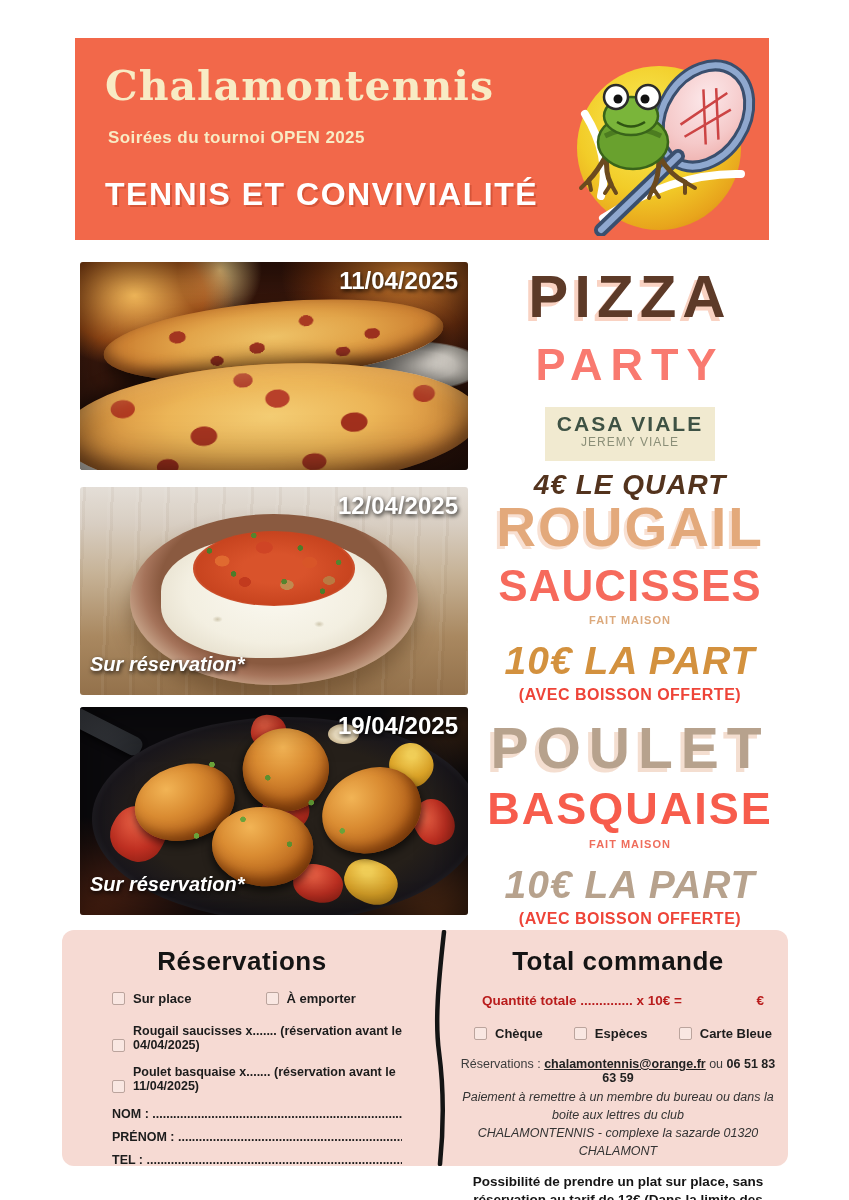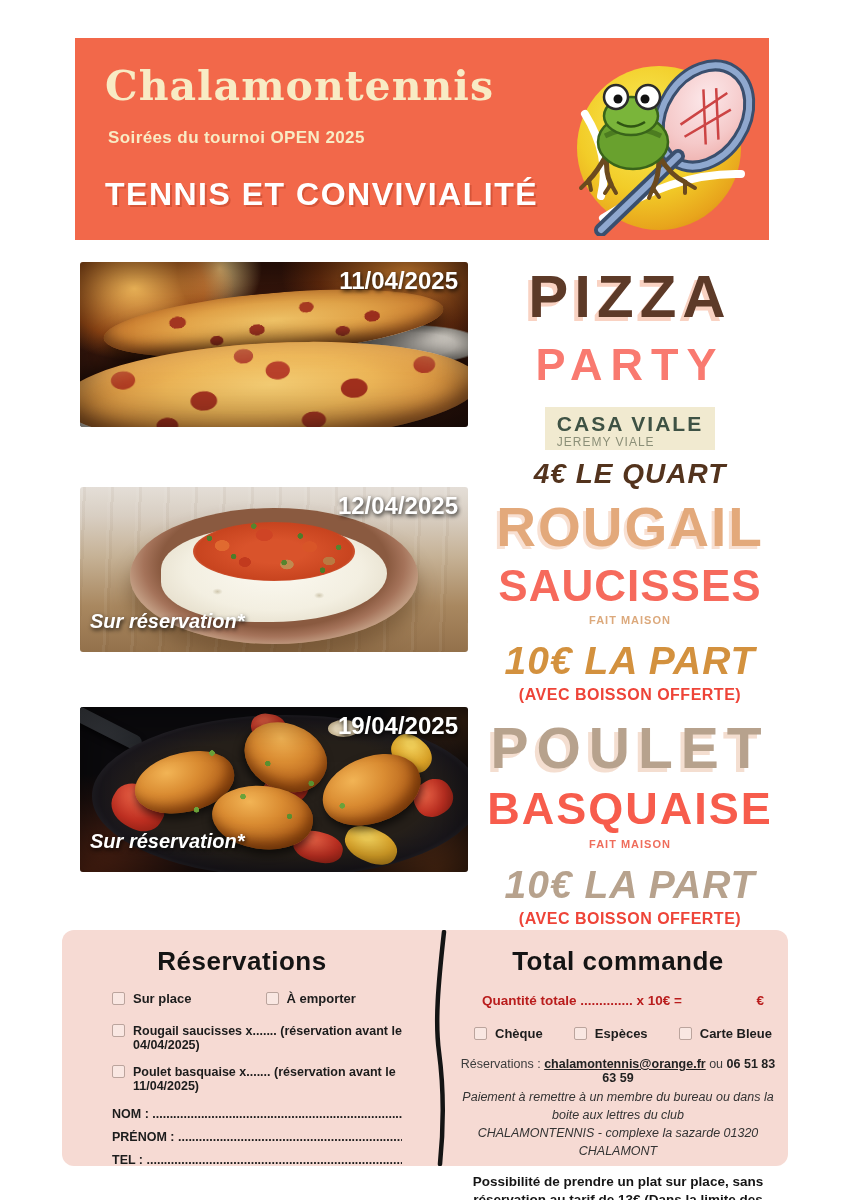--- a/index.html
+++ b/index.html
@@ -7,21 +7,21 @@
   .page { position:absolute; left:0; top:0; width:849px; height:1200px; background:#fff; overflow:hidden; }
 
   
   .banner { position:absolute; left:75px; top:38px; width:694px; height:202px; background:#f2684a; }
   .brand { position:absolute; left:30px; top:24px; font-family:"DejaVu Serif", serif; font-weight:bold; font-size:41px; color:#f8ebc4; letter-spacing:1px; }
   .banner-sub { position:absolute; left:33px; top:90px; font-size:17px; font-weight:bold; color:#f8ebc4; letter-spacing:.4px; }
   .tagline { position:absolute; left:30px; top:138px; font-size:32px; font-weight:bold; color:#ffffff; letter-spacing:1.5px; text-shadow:2px 2px 0 rgba(180,60,35,.45); }
   .logo { position:absolute; right:6px; top:6px; width:192px; height:192px; }
 
   
-  .photo { position:absolute; left:80px; width:388px; height:165px; overflow:hidden; border-radius:3px; }
+  .photo { position:absolute; left:80px; width:388px; height:208px; overflow:hidden; border-radius:3px; }
   .photo .date { position:absolute; top:5px; right:10px; font-size:24px; font-weight:bold; color:#fff; text-shadow:1px 2px 4px rgba(0,0,0,.85); z-index:9; }
   .photo .resnote { position:absolute; bottom:19px; left:10px; font-size:20px; font-weight:bold; font-style:italic; color:#fff; text-shadow:1px 2px 4px rgba(0,0,0,.8); z-index:9; }
   .layer { position:absolute; }
 
   
   .ph-pizza { background:
     radial-gradient(140px 100px at 14% 16%, rgba(255,195,95,.95), rgba(240,120,30,.5) 50%, rgba(120,40,10,0) 72%),
     radial-gradient(60px 70px at 36% 4%, rgba(255,225,150,.85), transparent 70%),
     radial-gradient(160px 110px at 84% 6%, rgba(255,160,60,.75), rgba(200,90,20,.3) 55%, transparent 78%),
     linear-gradient(180deg, #2e1209 0%, #3d1a0e 45%, #24100a 100%); }
@@ -128,21 +128,21 @@
       radial-gradient(3px 3px at 62% 45%, #5b8f30 85%, transparent),
       radial-gradient(3px 3px at 72% 62%, #6aa23a 85%, transparent),
       radial-gradient(3px 3px at 55% 70%, #5b8f30 85%, transparent),
       radial-gradient(3px 3px at 25% 65%, #6aa23a 85%, transparent); }
   .vig { inset:0; box-shadow:inset 0 0 46px rgba(0,0,0,.55); z-index:5; }
 
   
   .etext { position:absolute; left:476px; width:308px; text-align:center; }
   .t-pizza { font-size:60px; font-weight:bold; color:#5d3a28; letter-spacing:6px; text-shadow:-4px 4px 0 #f9d2c2; }
   .t-party { font-size:45px; font-weight:bold; color:#f97a70; letter-spacing:8px; margin-top:8px; }
-  .casa { display:inline-block; background:#f1ead0; padding:5px 12px 1px; margin-top:16px; text-align:left; }
+  .casa { display:inline-block; background:#f1ead0; padding:5px 12px 12px; margin-top:16px; text-align:center; }
   .casa-main { font-size:21px; color:#3e5244; letter-spacing:2px; font-weight:bold; font-family:"Liberation Sans", sans-serif; }
   .casa-sub { font-size:12px; color:#8b8f78; letter-spacing:1px; margin-top:-1px; }
   .t-quart { font-size:28px; font-weight:bold; font-style:italic; color:#53331d; margin-top:8px; letter-spacing:1px; }
   .t-rougail { font-size:55px; font-weight:bold; color:#e3a97b; letter-spacing:2px; text-shadow:-3px 3px 0 #f8e0d2; }
   .t-saucisses { font-size:44px; font-weight:bold; color:#f66a5c; letter-spacing:1px; margin-top:2px; }
   .fm { font-size:11px; font-weight:bold; letter-spacing:1px; margin-top:3px; }
   .fm-tan { color:#dca97c; }
   .fm-red { color:#ef6d5c; }
   .t-part { font-size:39px; font-weight:bold; font-style:italic; margin-top:13px; letter-spacing:1px; }
   .gold { color:#d3913e; }
@@ -154,21 +154,21 @@
   
   .form { position:absolute; left:62px; top:930px; width:726px; height:236px; background:#f6dad3; border-radius:12px; }
   .divider { position:absolute; left:370px; top:0; width:16px; height:236px; }
   .col-res { position:absolute; left:0; top:0; width:360px; }
   .col-total { position:absolute; left:396px; top:0; width:320px; }
   .form-title { margin-top:16px; text-align:center; font-size:26px; font-weight:bold; color:#141414; letter-spacing:.5px; }
   .opt-row { display:flex; align-items:center; gap:8px; margin:0 0 0 50px; font-size:13px; font-weight:bold; color:#1c1c1c; }
   .opts { display:flex; gap:74px; margin-top:14px; }
   .opts .opt-row { margin-left:50px; }
   .opts .opt-row + .opt-row { margin-left:0;text-align:right; }
-  .line-row { display:flex; align-items:flex-start; gap:8px; margin:13px 0 0 50px; font-size:12.5px; font-weight:bold; color:#1c1c1c; }
+  .line-row { display:flex; align-items:flex-end; gap:8px; margin:13px 0 0 50px; font-size:12.5px; font-weight:bold; color:#1c1c1c; }
   .cb { width:13px; height:13px; border:1.5px solid #bba49d; border-radius:2px; background:rgba(255,255,255,.35); flex:0 0 auto; }
   .fields { margin:14px 0 0 50px; font-size:12.5px; font-weight:bold; color:#1c1c1c; }
   .fields div { margin-top:9px; overflow:hidden; white-space:nowrap; width:290px; }
   .qty-row { display:flex; justify-content:space-between; margin:16px 14px 0 24px; font-size:13.5px; font-weight:bold; color:#b91c1c; }
   .pay-row { display:flex; justify-content:space-between; margin:18px 6px 0 16px; }
   .pay-row .opt-row { margin:0; font-size:13px; }
   .contact { margin-top:16px; text-align:center; font-size:12.5px; color:#3c3c3c; }
   .contact .email { font-weight:bold; color:#222; text-decoration:underline; }
   .contact .phone { font-weight:bold; color:#222; }
   .contact-notes { margin-top:3px; font-style:italic; color:#333; font-size:12.5px; text-align:center; line-height:1.45; }

